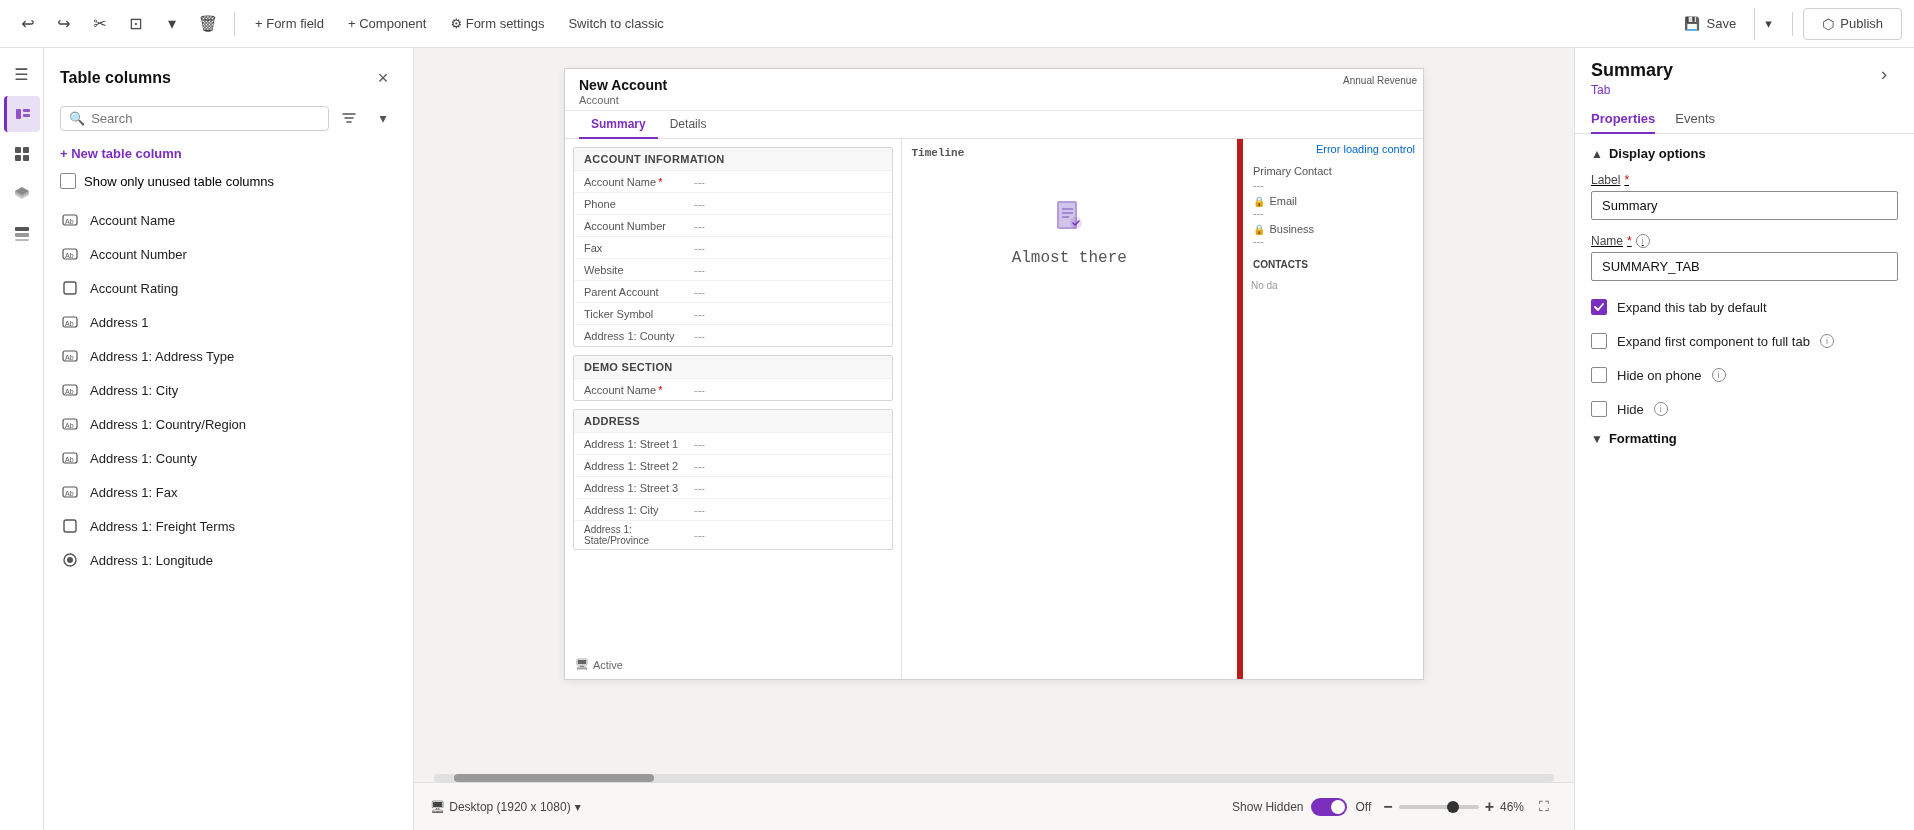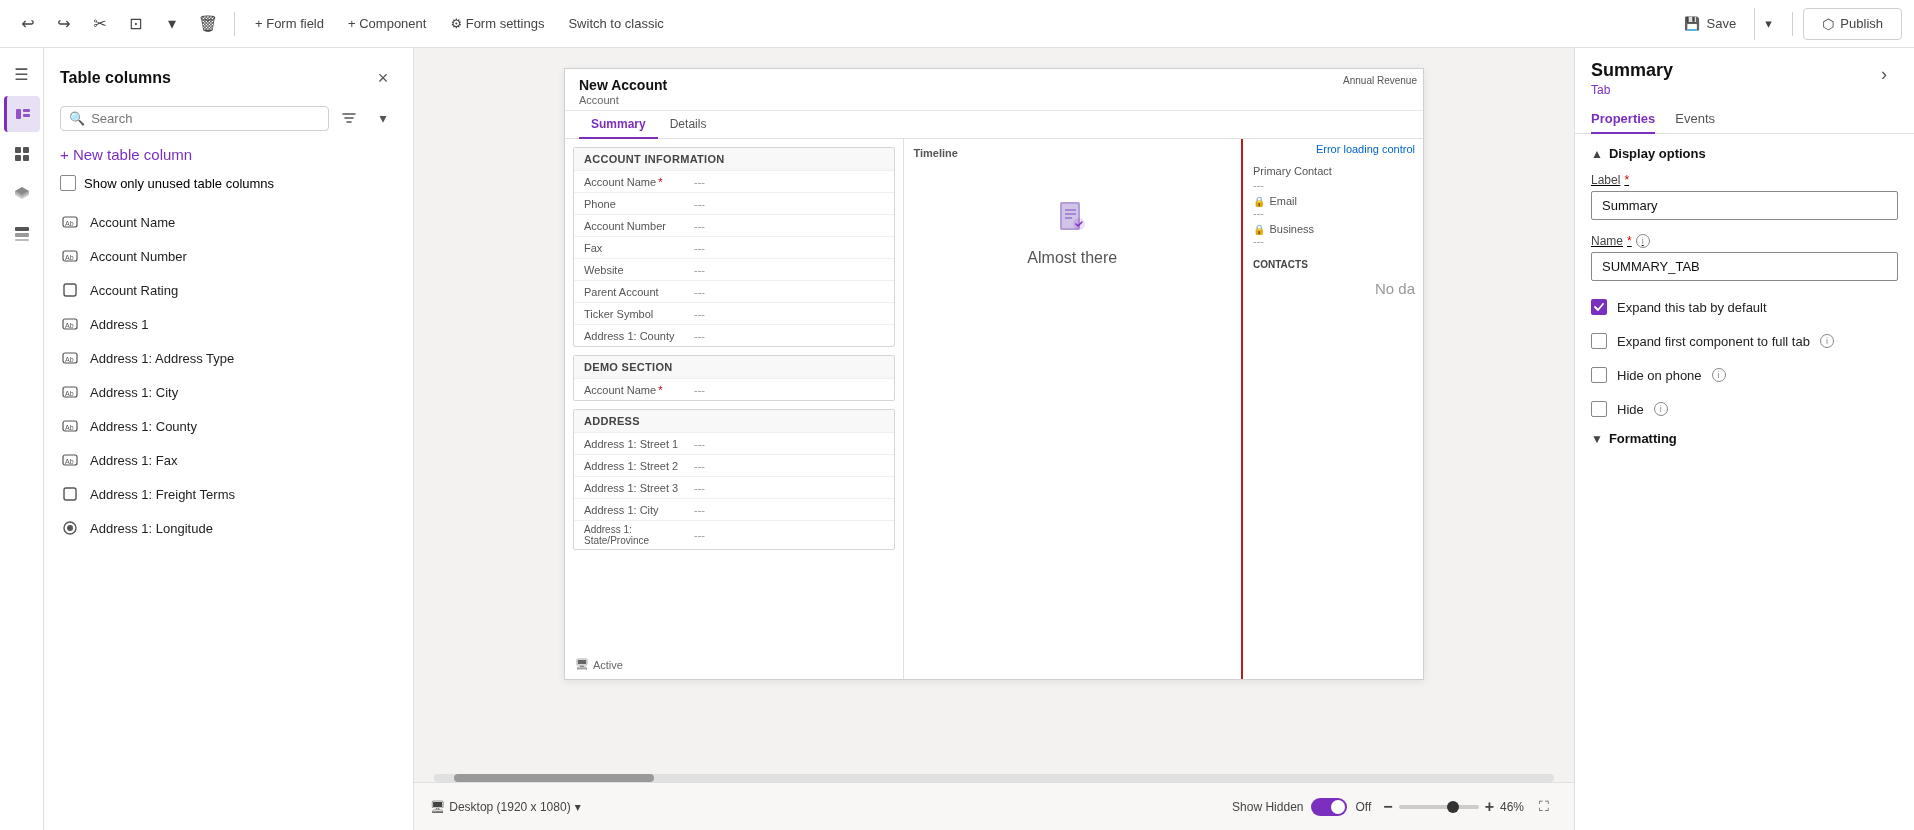--- a/index.html
+++ b/index.html
@@ -116,21 +116,21 @@
     }
     .filter-btn {
       width: 28px; height: 28px;
       border: none; background: transparent; cursor: pointer;
       display: flex; align-items: center; justify-content: center; color: #555; font-size: 14px;
     }
     .new-col-btn {
       padding: 6px 16px;
       display: flex; align-items: center; gap: 6px;
       border: none; background: transparent; cursor: pointer;
-      color: #7b2fbe; font-size: 15px; font-weight: 400;
+      color: #7b2fbe; font-size: 13px; font-weight: 700;
     }
     .show-unused-row {
       padding: 6px 16px 10px;
       display: flex; align-items: center; gap: 8px;
     }
     .checkbox-unchecked {
       width: 16px; height: 16px;
       border: 1.5px solid #888; border-radius: 2px; background: #fff; cursor: pointer;
       display: inline-flex; align-items: center; justify-content: center; flex-shrink: 0;
     }
@@ -225,21 +225,21 @@
     }
     .primary-contact-section {
       padding: 6px 10px;
     }
     .pc-label { font-size: 11px; color: #555; margin-bottom: 2px; }
     .pc-val { font-size: 11px; color: #999; }
     .pc-sub { font-size: 11px; color: #555; margin-top: 4px; }
     .error-loading { font-size: 11px; color: #0066cc; text-align: right; padding: 4px 8px; }
     .contacts-section { padding: 6px 10px; }
     .contacts-label { font-size: 10px; font-weight: 600; text-transform: uppercase; color: #444; }
-    .no-data { font-size: 15px; color: #999; text-align: right; padding: 4px 8px; }
+    .no-data { font-size: 10px; color: #999; padding: 4px 8px; }
 
     
     .annual-rev-box {
       position: absolute; top: 6px; right: 6px;
       font-size: 10px; color: #555; text-align: right;
     }
 
     
     .canvas-bottom-bar {
       height: 48px;
@@ -500,20 +500,29 @@
           </span>
           <span class="col-label">Address 1: City</span>
         </div>
         <div class="col-item">
           <span class="col-icon">
             <svg width="16" height="16" viewBox="0 0 16 16">
               <rect x="1" y="3" width="14" height="10" rx="2" fill="none" stroke="#555" stroke-width="1.2"></rect>
               <text x="3" y="12" font-size="7" fill="#555" font-family="Arial">Ab</text>
             </svg>
           </span>
+          <span class="col-label">Address 1: Country/Region</span>
+        </div>
+        <div class="col-item">
+          <span class="col-icon">
+            <svg width="16" height="16" viewBox="0 0 16 16">
+              <rect x="1" y="3" width="14" height="10" rx="2" fill="none" stroke="#555" stroke-width="1.2"></rect>
+              <text x="3" y="12" font-size="7" fill="#555" font-family="Arial">Ab</text>
+            </svg>
+          </span>
           <span class="col-label">Address 1: County</span>
         </div>
         <div class="col-item">
           <span class="col-icon">
             <svg width="16" height="16" viewBox="0 0 16 16">
               <rect x="1" y="3" width="14" height="10" rx="2" fill="none" stroke="#555" stroke-width="1.2"></rect>
               <text x="3" y="12" font-size="7" fill="#555" font-family="Arial">Ab</text>
             </svg>
           </span>
           <span class="col-label">Address 1: Fax</span>
@@ -627,21 +636,21 @@
                 <span class="form-field-val">---</span>
               </div>
             </div>
 
             <div class="active-badge">
               <span>🖥</span>
               <span>Active</span>
             </div>
           </div>
 
-          <div style="flex:1; border-right: 2px solid #b91c1c; overflow: hidden; position: relative;">
+          <div style="flex:1; border-right: 6px solid #b91c1c; overflow: hidden; position: relative; font-family: Liberation Mono, monospace;">
             <div class="form-timeline">
               <span class="form-timeline-label">Timeline</span>
             </div>
             <div class="almost-there">
               <div class="almost-icon">
                 <svg width="40" height="40" viewBox="0 0 40 40" fill="none">
                   <rect x="8" y="6" width="20" height="28" rx="2" fill="#b39ddb"></rect>
                   <rect x="10" y="8" width="16" height="24" rx="1" fill="#d1c4e9"></rect>
                   <line x1="13" y1="14" x2="24" y2="14" stroke="#9575cd" stroke-width="1.5"></line>
                   <line x1="13" y1="18" x2="24" y2="18" stroke="#9575cd" stroke-width="1.5"></line>

